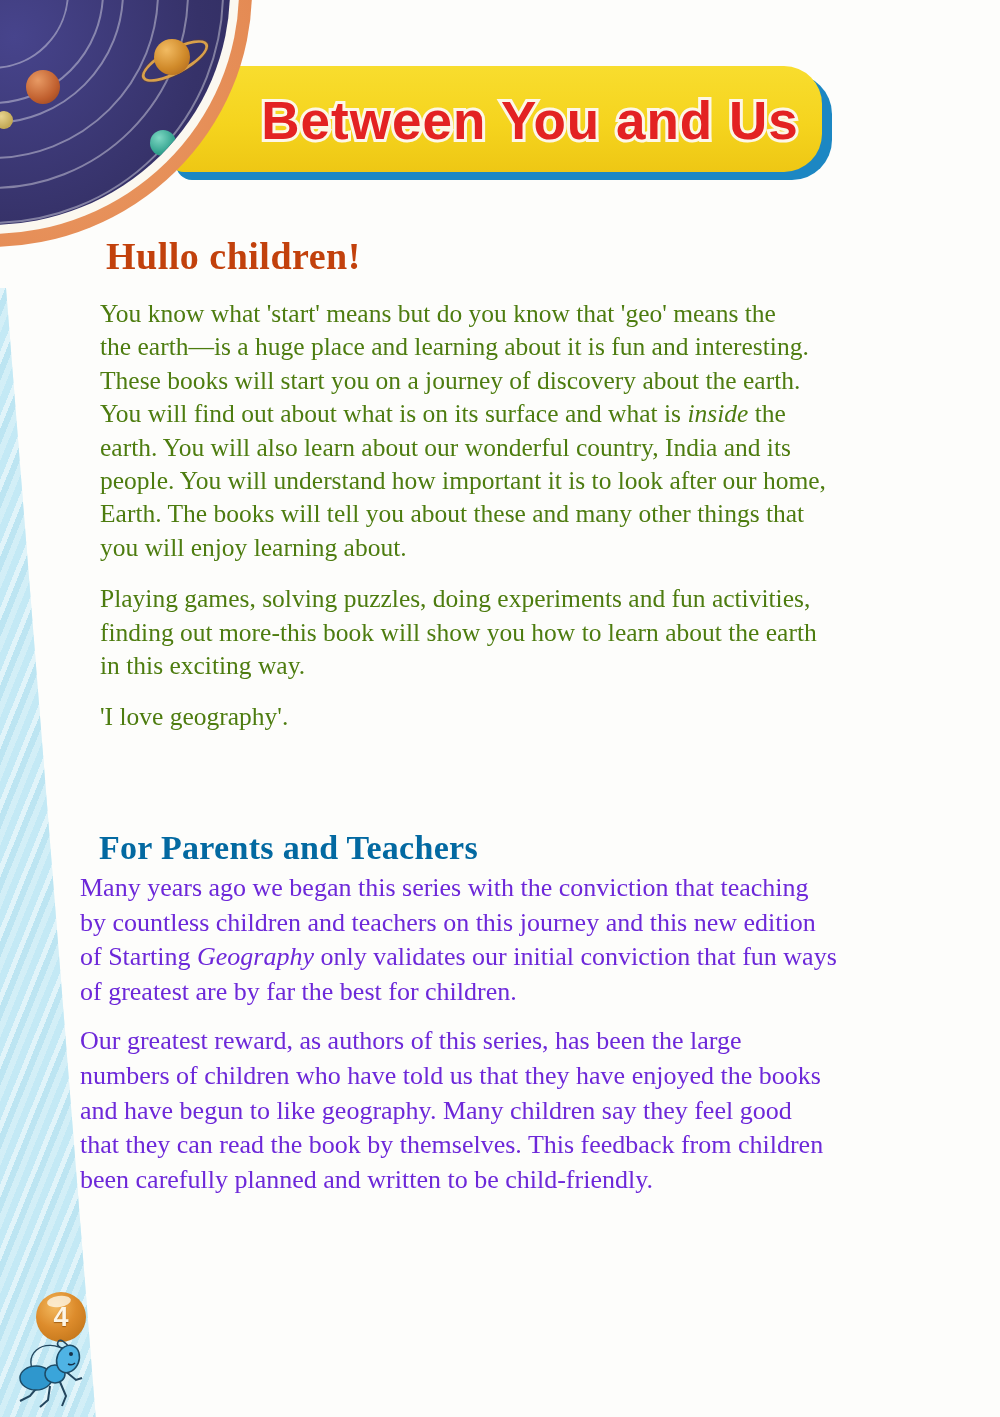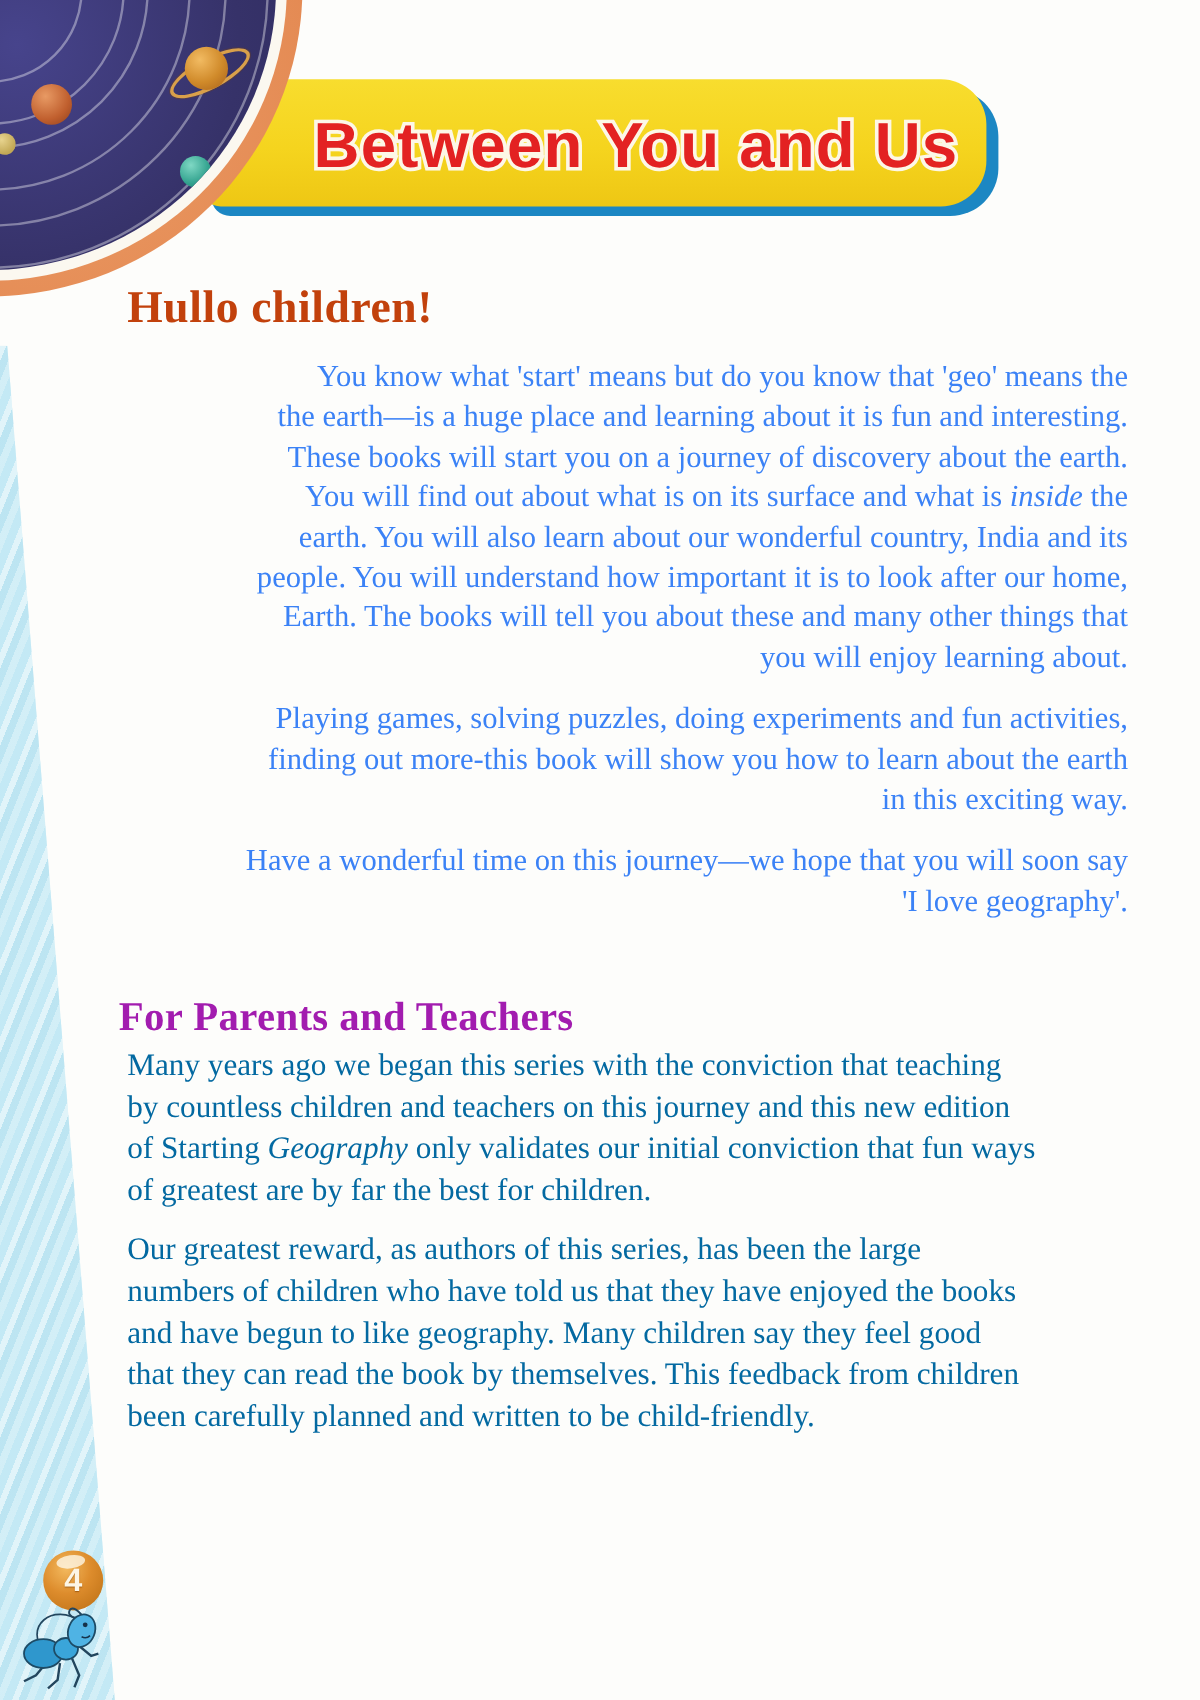--- a/index.html
+++ b/index.html
@@ -74,32 +74,32 @@
     background:radial-gradient(circle at 35% 30%, #e8d48f, #c2a855 70%);
   }
 
   
   .h-hullo{
     position:absolute;left:106px;top:234px;margin:0;
     font-size:38px;font-weight:bold;color:#c2410c;letter-spacing:.5px;
   }
   .h-parents{
     position:absolute;left:99px;top:829px;margin:0;
-    font-size:34px;font-weight:bold;color:#a21caf;letter-spacing:.3px;
+    font-size:34px;font-weight:bold;color:#0369a1;letter-spacing:.3px;
   }
 
   
   .blue-col{
     position:absolute;left:100px;top:297px;width:840px;
-    color:#3b82f6;font-size:25.5px;line-height:33.4px;text-align:right;
+    color:#4d7c0f;font-size:25.5px;line-height:33.4px;
   }
   .blue-col .para{margin:0 0 18px 0;}
   .black-col{
-    position:absolute;left:106px;top:871px;width:860px;
-    color:#0369a1;font-size:26px;line-height:34.6px;
+    position:absolute;left:80px;top:871px;width:860px;
+    color:#6d28d9;font-size:26px;line-height:34.6px;
   }
   .black-col .para{margin:0 0 15px 0;}
   .tl{white-space:nowrap;}
 
   
   .page-badge{
     position:absolute;left:36px;top:1292px;width:50px;height:50px;border-radius:50%;
     background:radial-gradient(circle at 38% 30%, #f3b95e 0%, #dd8c2c 45%, #b96d13 100%);
     display:flex;align-items:center;justify-content:center;
   }
@@ -154,21 +154,20 @@
       <div class="tl">people. You will understand how important it is to look after our home,</div>
       <div class="tl">Earth. The books will tell you about these and many other things that</div>
       <div class="tl">you will enjoy learning about.</div>
     </div>
   <div class="para">
       <div class="tl">Playing games, solving puzzles, doing experiments and fun activities,</div>
       <div class="tl">finding out more-this book will show you how to learn about the earth</div>
       <div class="tl">in this exciting way.</div>
     </div>
   <div class="para">
-      <div class="tl">Have a wonderful time on this journey—we hope that you will soon say</div>
       <div class="tl">'I love geography'.</div>
     </div>
 </div>
 
 <h2 class="h-parents">For Parents and Teachers</h2>
 <div class="black-col">
   <div class="para">
       <div class="tl">Many years ago we began this series with the conviction that teaching</div>
       <div class="tl">by countless children and teachers on this journey and this new edition</div>
       <div class="tl">of Starting <i>Geography</i> only validates our initial conviction that fun ways</div>

